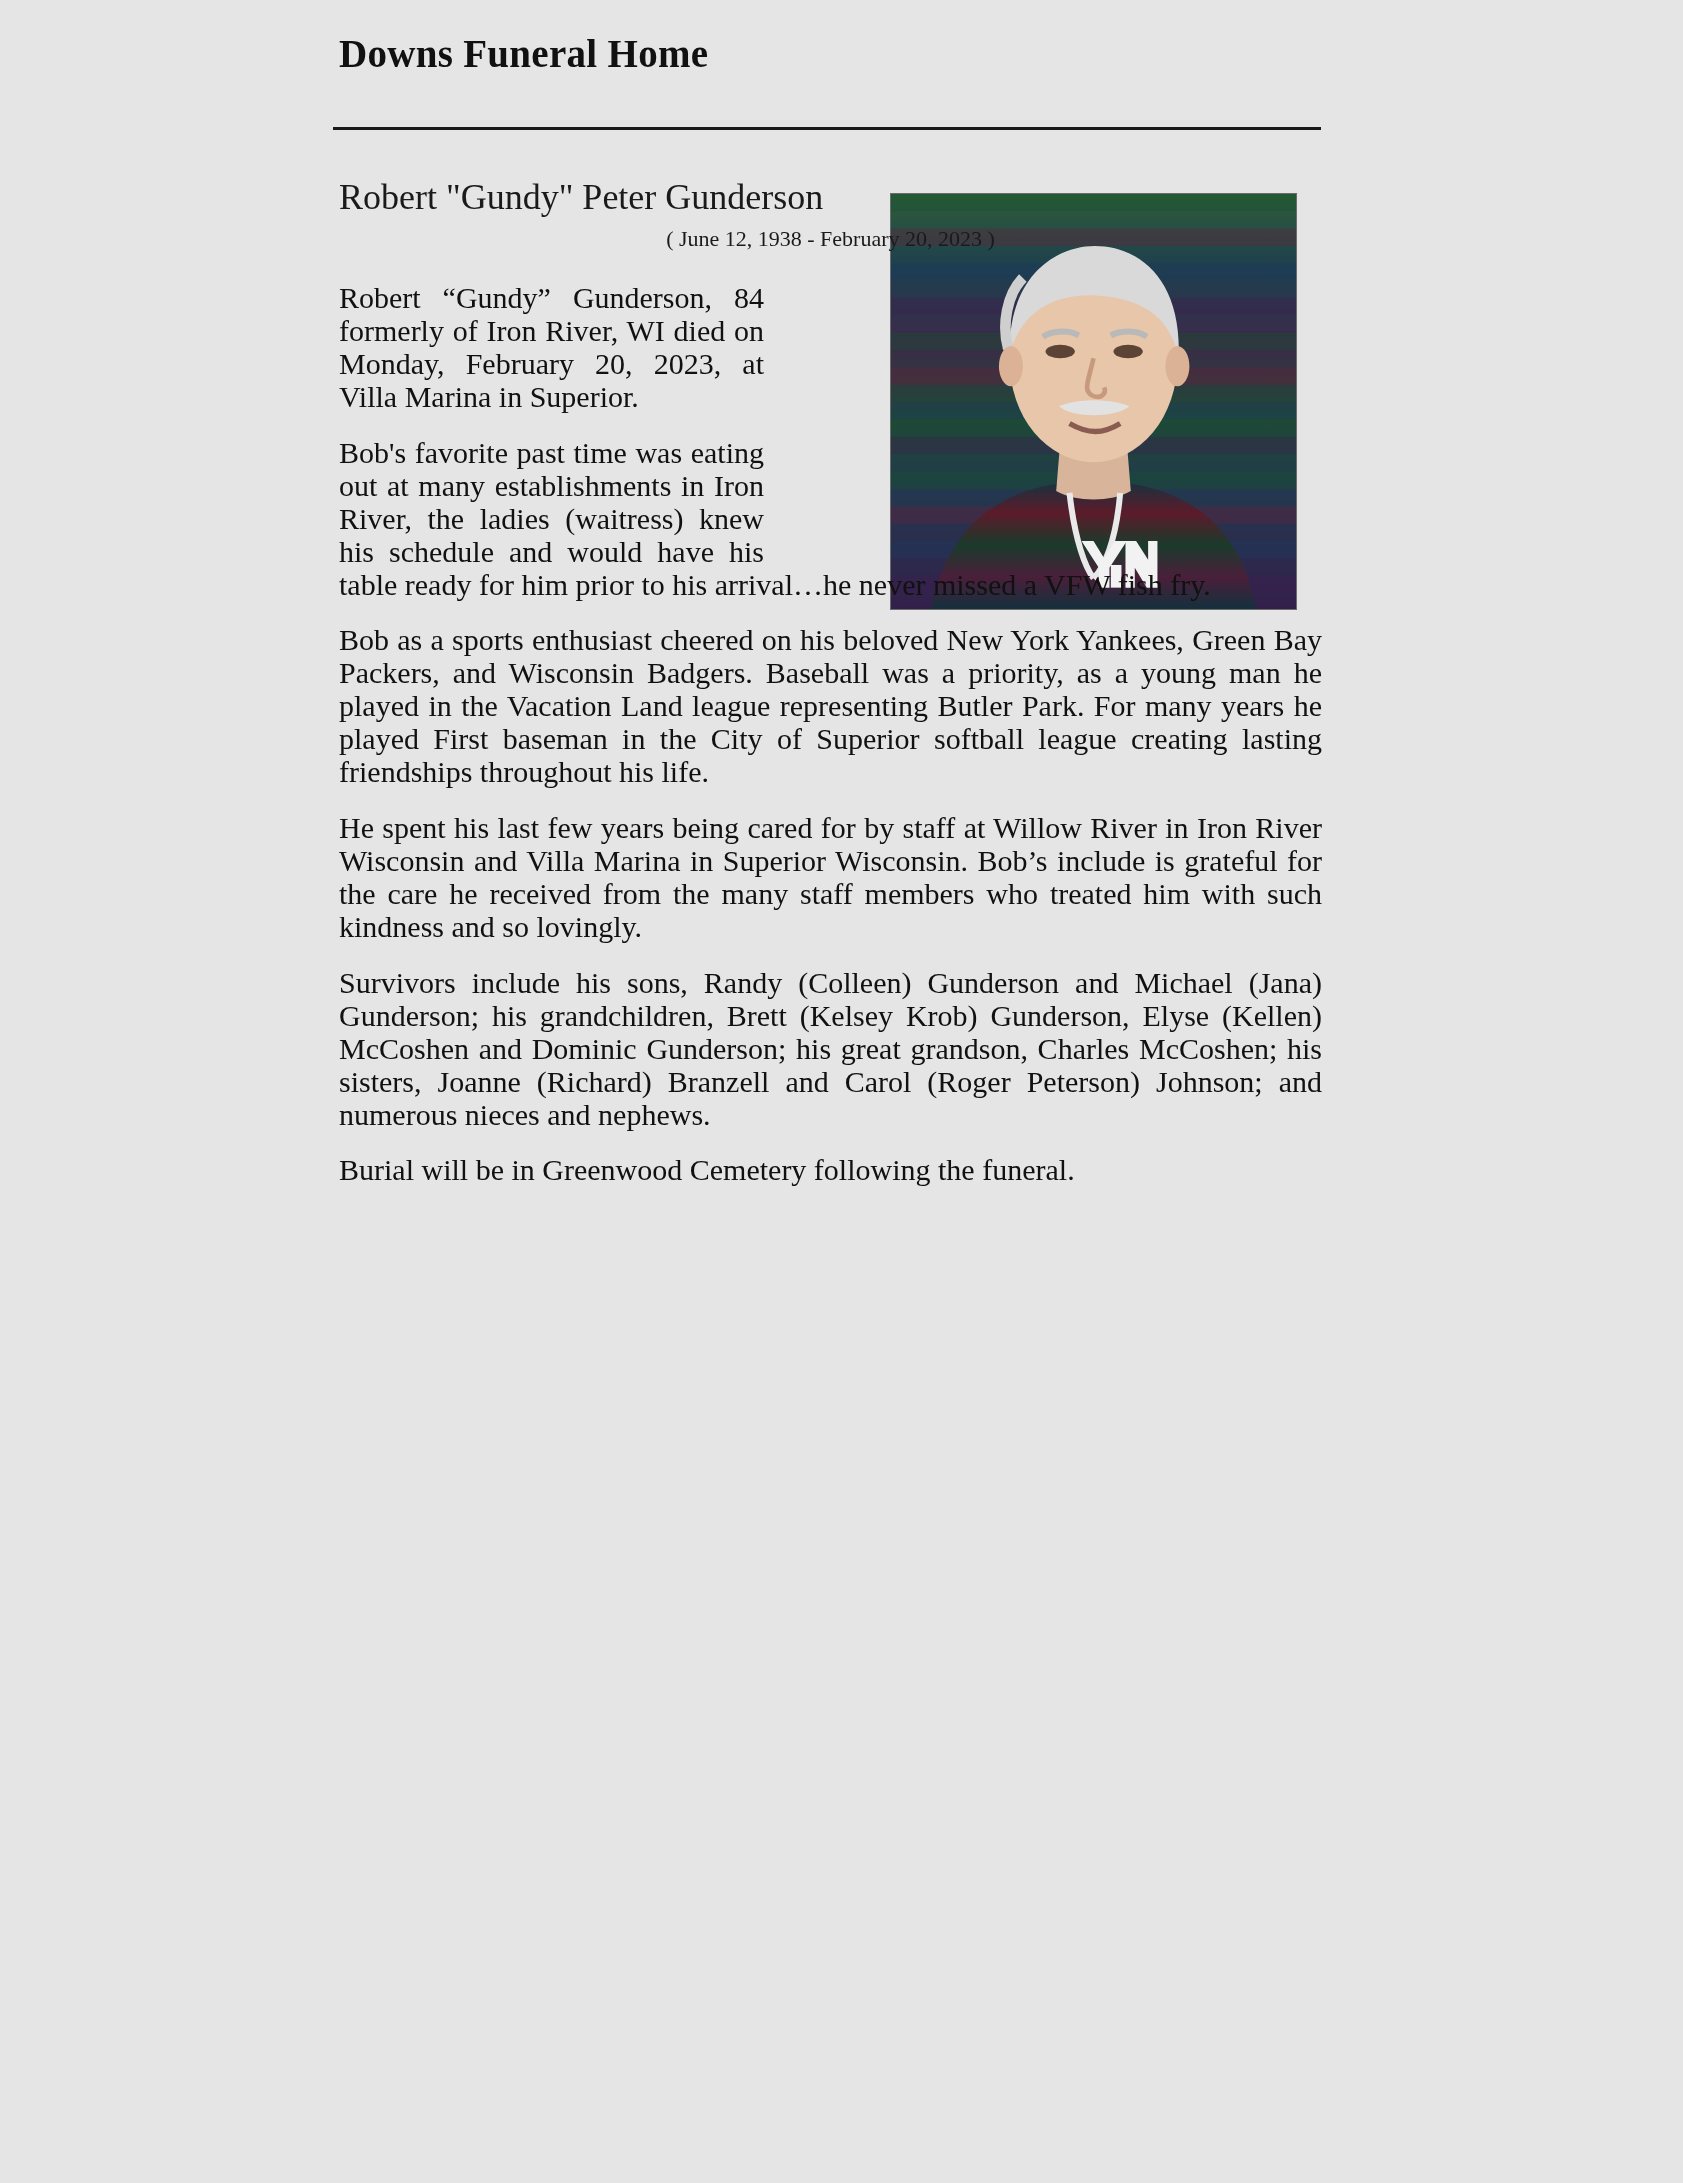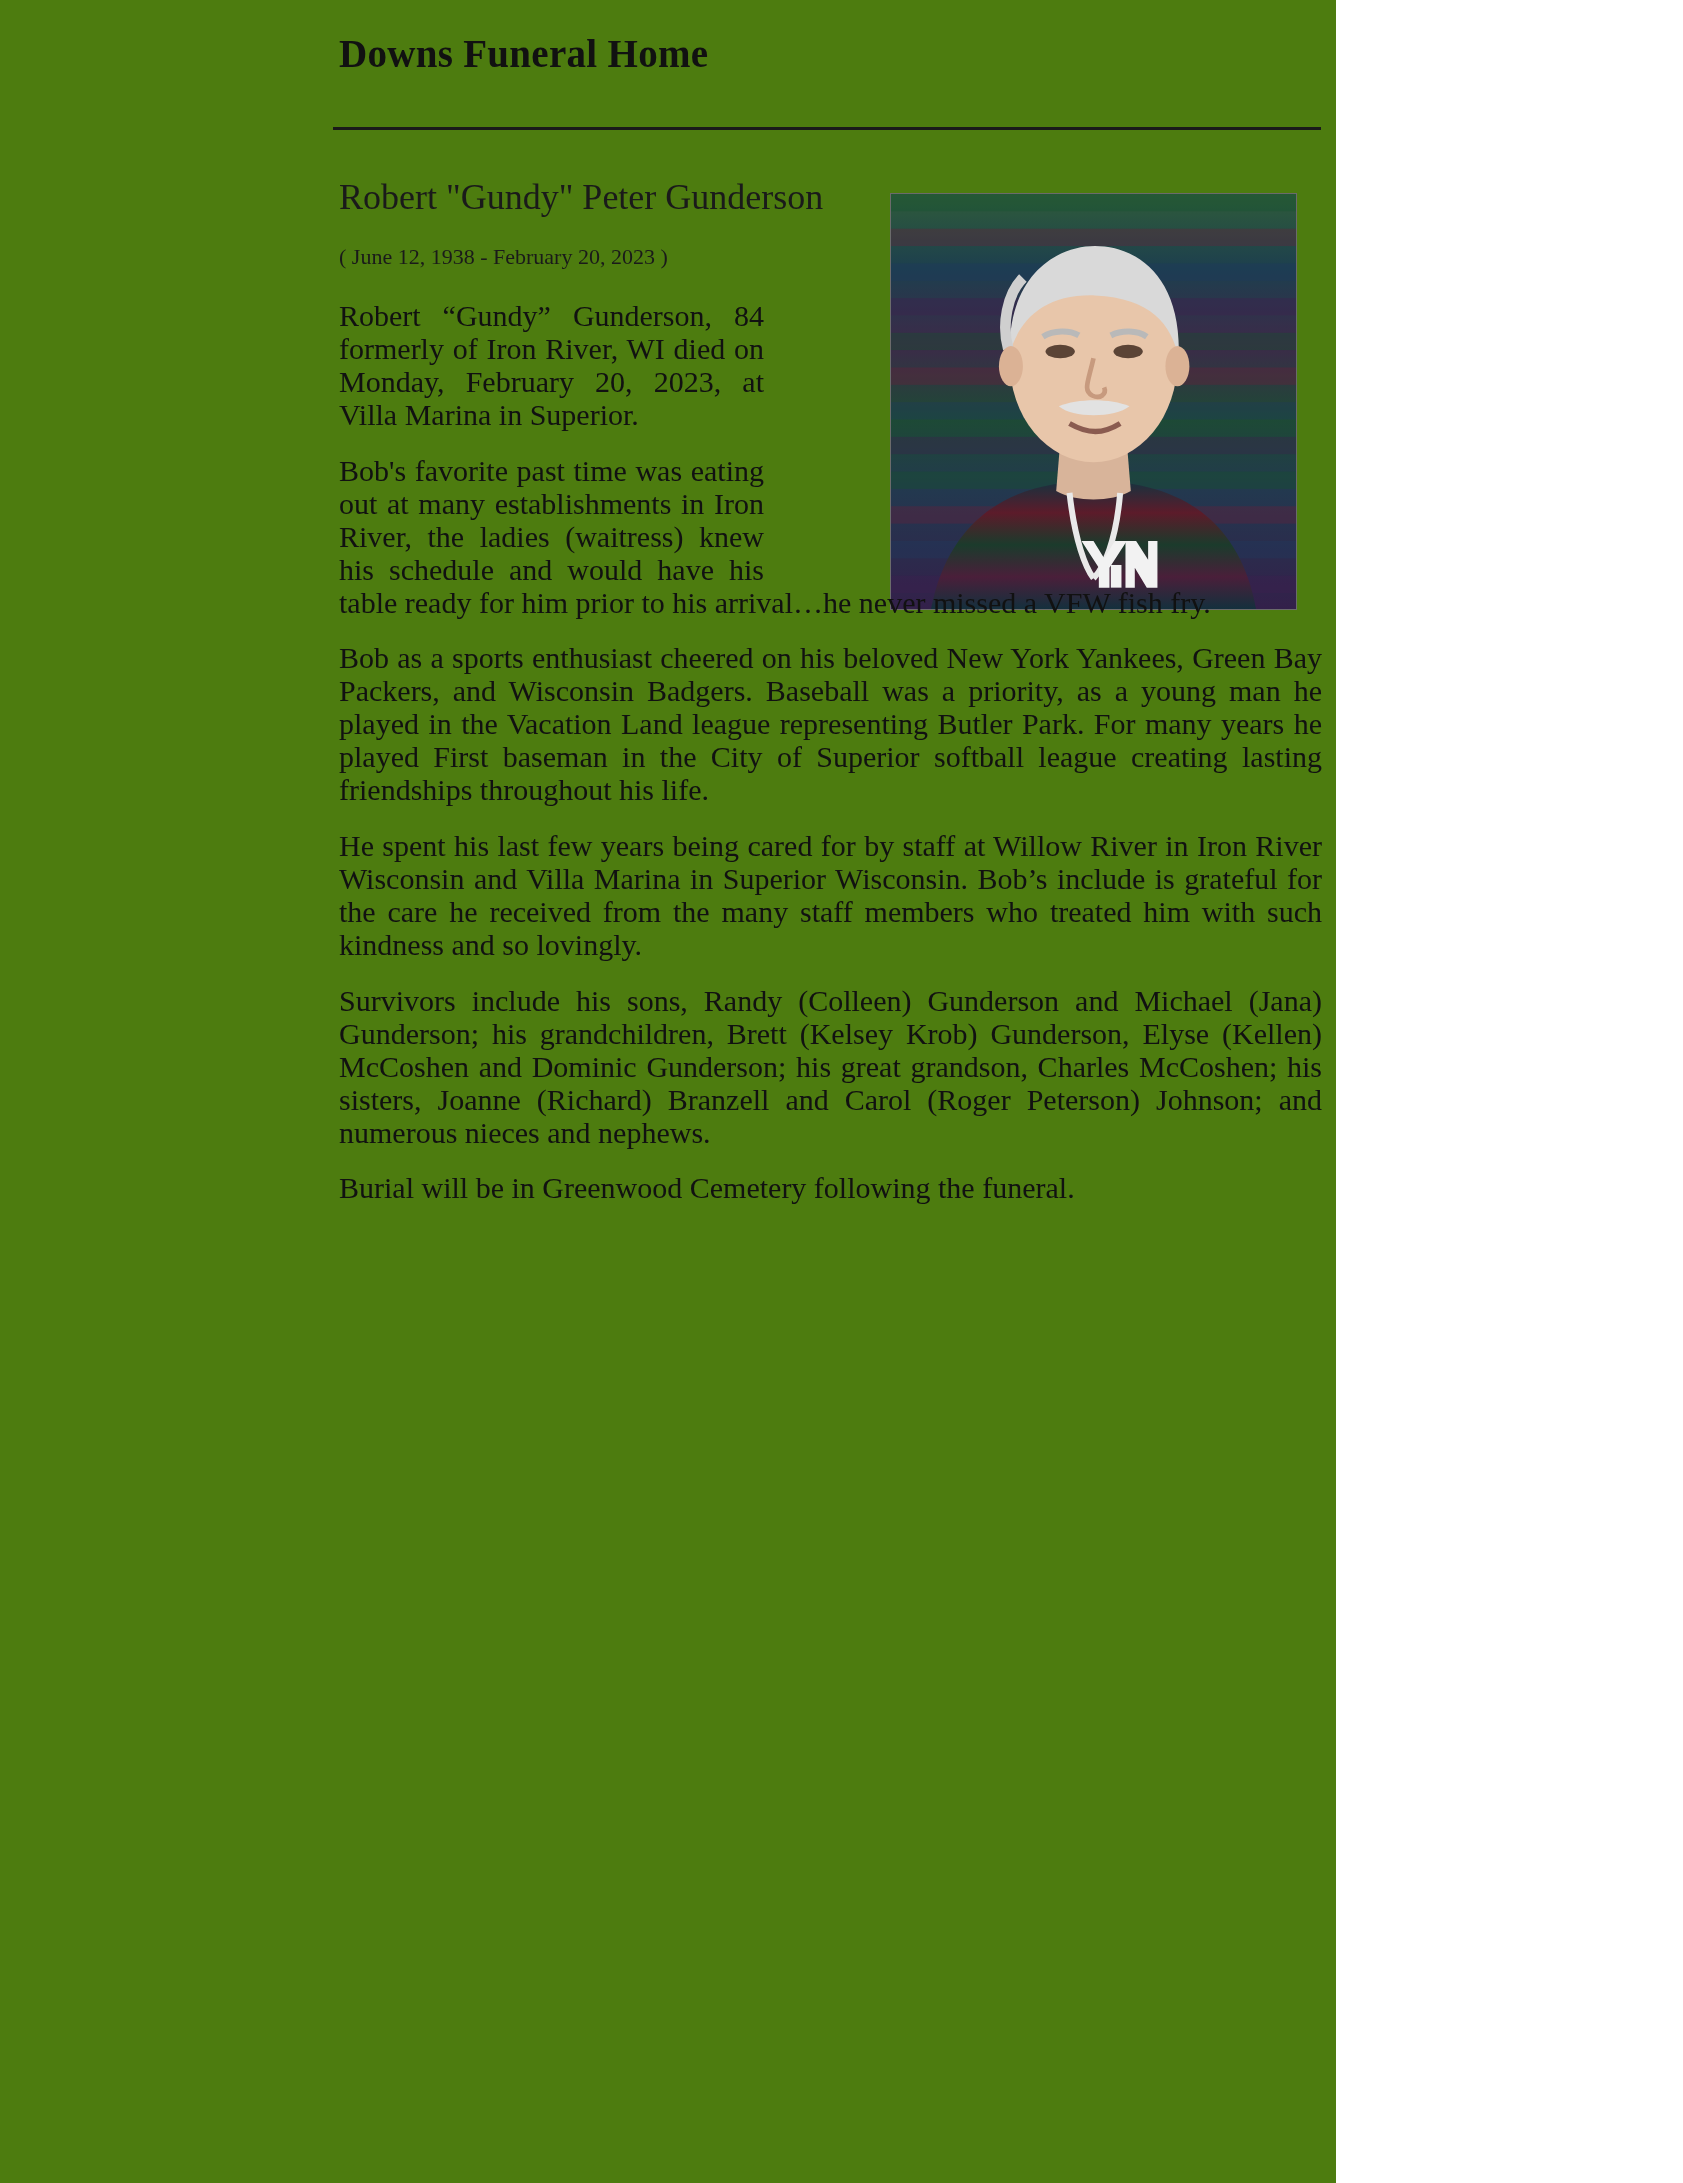--- a/index.html
+++ b/index.html
@@ -11,23 +11,23 @@
     width: 1683px;
     height: 2183px;
     font-family: "Liberation Serif", serif;
     color: #111111;
     position: relative;
     overflow: hidden;
   }
   .page {
     position: absolute;
     top: 0; left: 0;
-    width: 1336px;
+    width: 1683px;
     height: 2183px;
-    background: #4d7c0f;
+    background: #e5e5e5;
   }
   .header-title {
     position: absolute;
     left: 339px;
     top: 31px;
     font-size: 39px;
     font-weight: bold;
     letter-spacing: 0.3px;
     font-family: "Liberation Serif", serif;
     color: #111111;
@@ -49,22 +49,23 @@
   .deceased-name {
     font-size: 36px;
     line-height: 44px;
     color: #1a1a1a;
     width: 533px;
     font-weight: normal;
     margin: 0 0 0 0;
   }
   .dates {
     font-size: 22px;
-    margin-top: 25px;
+    margin-top: 7px;
     color: #1a1a1a;
+    text-align: center;
   }
   .portrait {
     position: absolute;
     left: 890px;
     top: 193px;
     width: 405px;
     height: 415px;
     border: 0.7px solid #6b6b6b;
     overflow: hidden;
     background: #2b2f3a;

